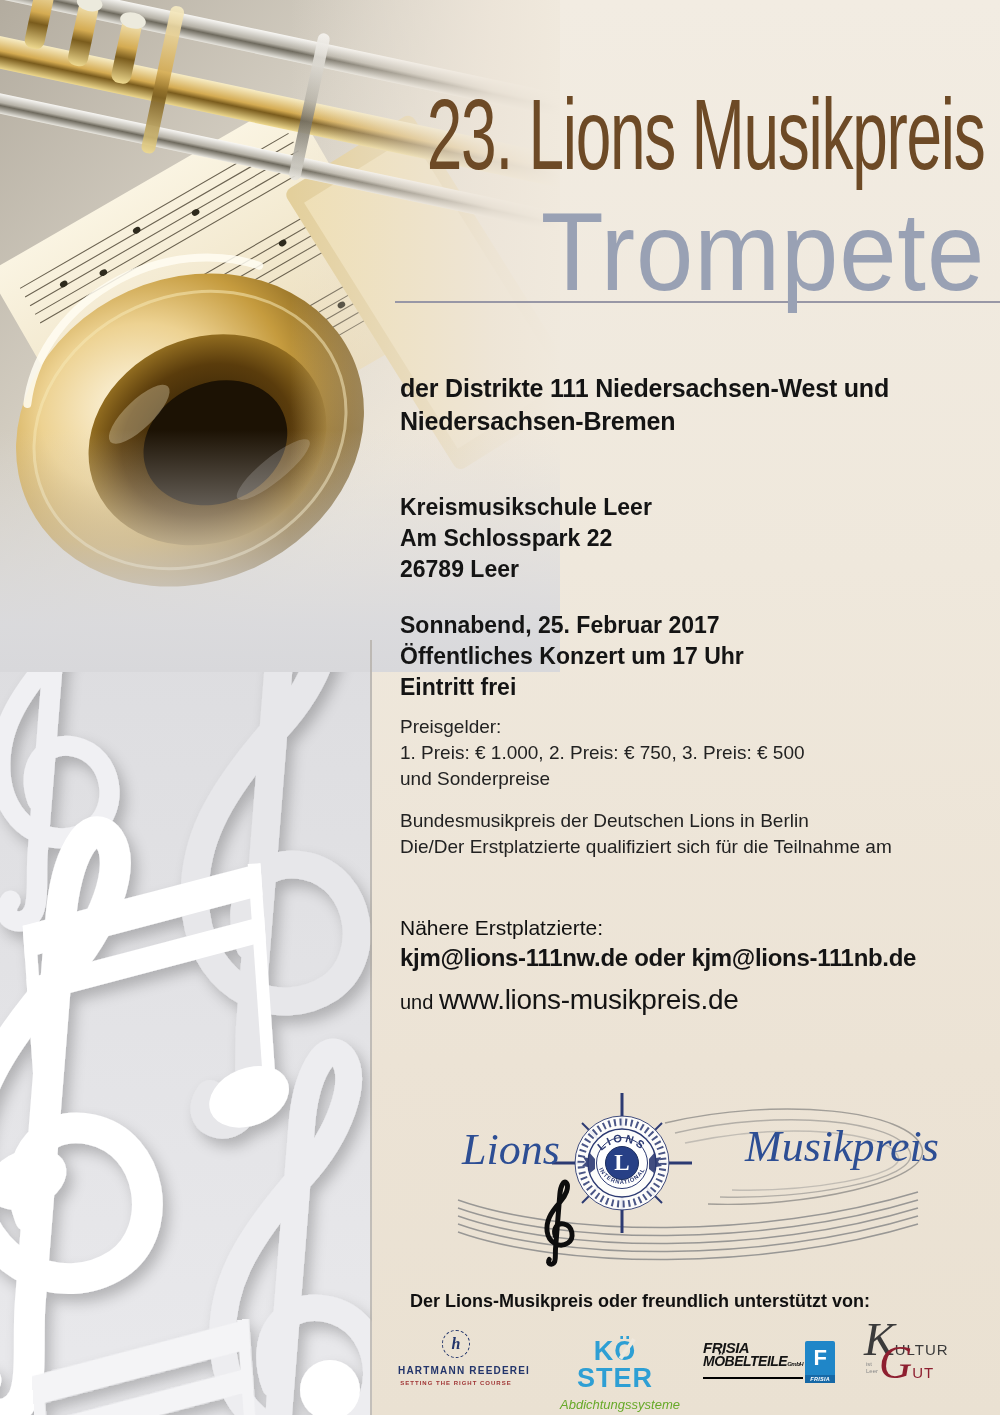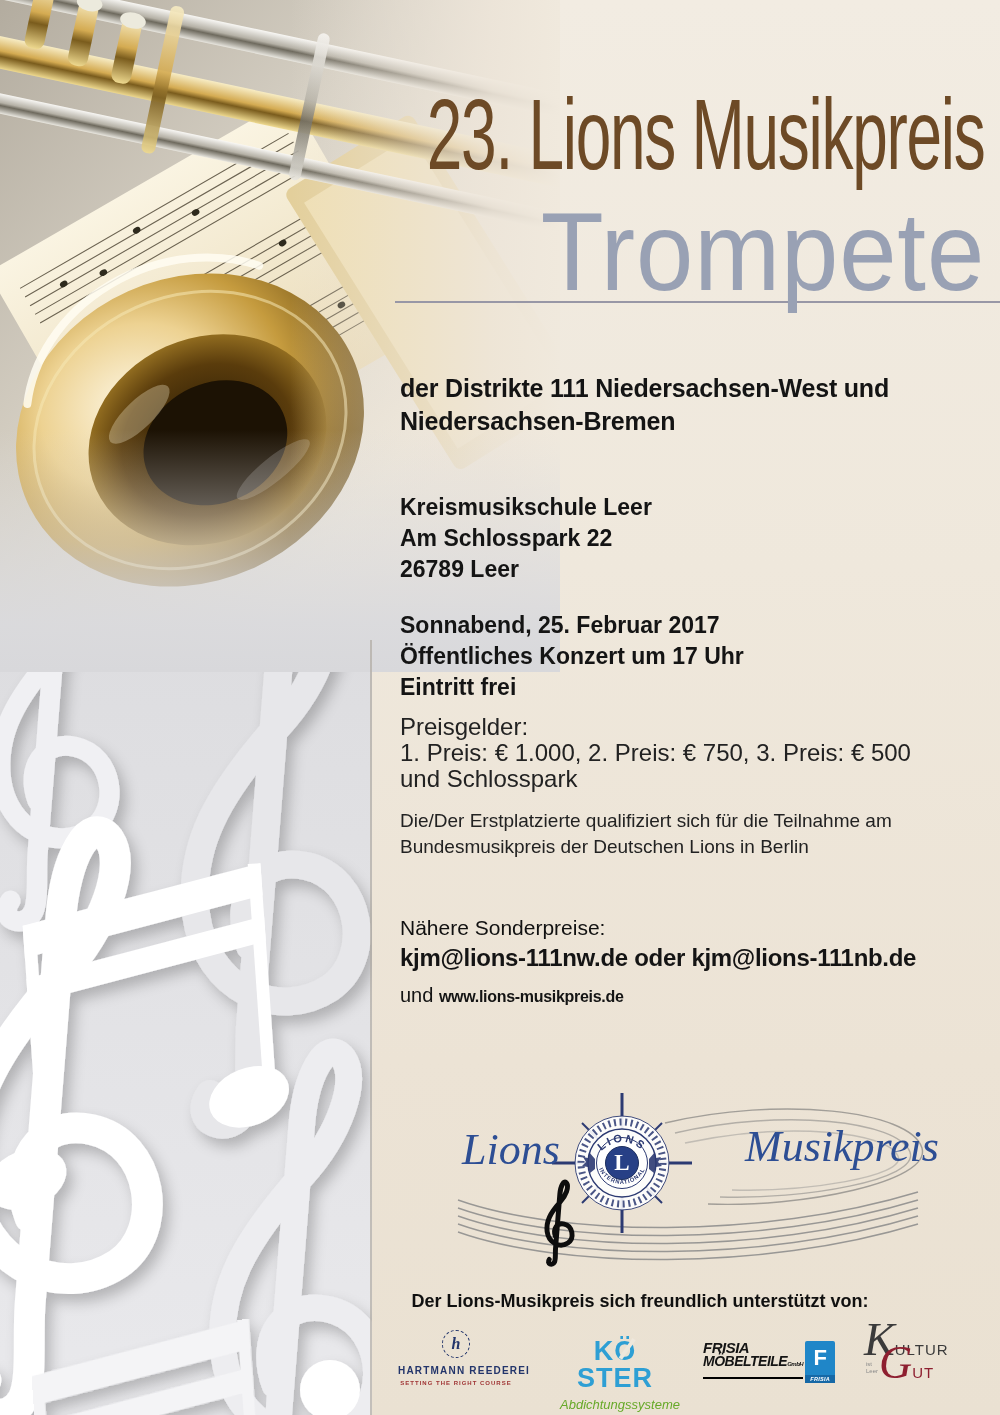--- a/index.html
+++ b/index.html
@@ -23,26 +23,26 @@
     font-size:112px;font-weight:400;letter-spacing:1px;color:#99a1b4;line-height:1;
     transform:scaleX(0.92);transform-origin:100% 50%;
   }
   .rule{position:absolute;left:395px;right:0;top:301px;height:2px;background:#9897a6;z-index:4;}
   
   .districts{position:absolute;left:400px;top:372px;width:541px;z-index:5;
     font-size:25px;font-weight:bold;line-height:33px;letter-spacing:-0.2px;}
   .districts .l2{text-align:left;}
   .venue{position:absolute;left:400px;top:492px;z-index:5;font-size:23px;font-weight:bold;line-height:31px;}
   .event{position:absolute;left:400px;top:610px;z-index:5;font-size:23px;font-weight:bold;line-height:31px;}
-  .prizes{position:absolute;left:400px;top:714px;z-index:5;font-size:24px;line-height:26px;color:#222;}
+  .prizes{position:absolute;left:400px;top:714px;z-index:5;font-size:19px;line-height:26px;color:#222;}
   .qual{position:absolute;left:400px;top:808px;z-index:5;font-size:19px;line-height:26px;color:#222;}
   .info-heading{position:absolute;left:400px;top:916px;z-index:5;font-size:21px;color:#111;}
   .info-emails{position:absolute;left:400px;top:944px;z-index:5;font-size:24px;font-weight:bold;letter-spacing:-0.3px;}
   .info-web{position:absolute;left:400px;top:984px;z-index:5;font-size:20px;}
-  .info-web .site{font-size:16px;font-weight:bold;letter-spacing:-0.3px;}
+  .info-web .site{font-size:28px;font-weight:normal;letter-spacing:-0.3px;}
   
   .logo-band{position:absolute;left:440px;top:1088px;width:520px;height:190px;z-index:5;}
   
   .supporters-heading{position:absolute;left:380px;top:1291px;width:520px;z-index:5;
     text-align:center;font-size:18px;font-weight:600;color:#101010;}
   .sponsor{position:absolute;z-index:5;}
   
   .sp-hartmann{left:398px;top:1330px;width:116px;text-align:center;color:#23356b;}
   .h-circle{width:26px;height:26px;margin:0 auto;border:1.6px dashed #23356b;border-radius:50%;
     display:flex;align-items:center;justify-content:center;}
@@ -251,29 +251,29 @@
 
   <div class="event">
     <div>Sonnabend, 25. Februar 2017</div>
     <div>Öffentliches Konzert um 17 Uhr</div>
     <div>Eintritt frei</div>
   </div>
 
   <div class="prizes">
     <div>Preisgelder:</div>
     <div>1. Preis: € 1.000, 2. Preis: € 750, 3. Preis: € 500</div>
-    <div>und Schlosspark</div>
+    <div>und Sonderpreise</div>
   </div>
 
   <div class="qual">
+    <div>Bundesmusikpreis der Deutschen Lions in Berlin</div>
     <div>Die/Der Erstplatzierte qualifiziert sich für die Teilnahme am</div>
-    <div>Bundesmusikpreis der Deutschen Lions in Berlin</div>
-  </div>
-
-  <div class="info-heading">Nähere Sonderpreise:</div>
+  </div>
+
+  <div class="info-heading">Nähere Erstplatzierte:</div>
   <div class="info-emails">kjm@lions-111nw.de oder kjm@lions-111nb.de</div>
   <div class="info-web">
     <span>und</span>
     <span class="site">www.lions-musikpreis.de</span>
   </div>
 
   <div class="logo-band">
     <span class="logo-word logo-lions">Lions</span>
     <span class="logo-word logo-musikpreis">Musikpreis</span>
     <svg width="520" height="190" viewBox="0 0 520 190">
@@ -317,21 +317,21 @@
         </text>
         <text font-size="5.8" font-weight="bold" letter-spacing="0.8" fill="#2c3a72" text-anchor="middle">
           <textPath href="#arcBot" startOffset="50%">INTERNATIONAL</textPath>
         </text>
         <circle r="16.5" fill="#274086" stroke="#1d2f5e" stroke-width="1"></circle>
         <text y="7" font-family="Liberation Serif,serif" font-size="23" font-weight="bold" fill="#ffffff" text-anchor="middle">L</text>
       </g>
     </svg>
   </div>
 
-  <div class="supporters-heading">Der Lions-Musikpreis sich freundlich unterstützt von:</div>
+  <div class="supporters-heading">Der Lions-Musikpreis oder freundlich unterstützt von:</div>
 
   <div class="sponsor sp-hartmann">
     <div class="h-circle">
       <span>h</span>
     </div>
     <div class="h-name">HARTMANN REEDEREI</div>
     <div class="h-tag">SETTING THE RIGHT COURSE</div>
   </div>
 
   <div class="sponsor sp-koester">

